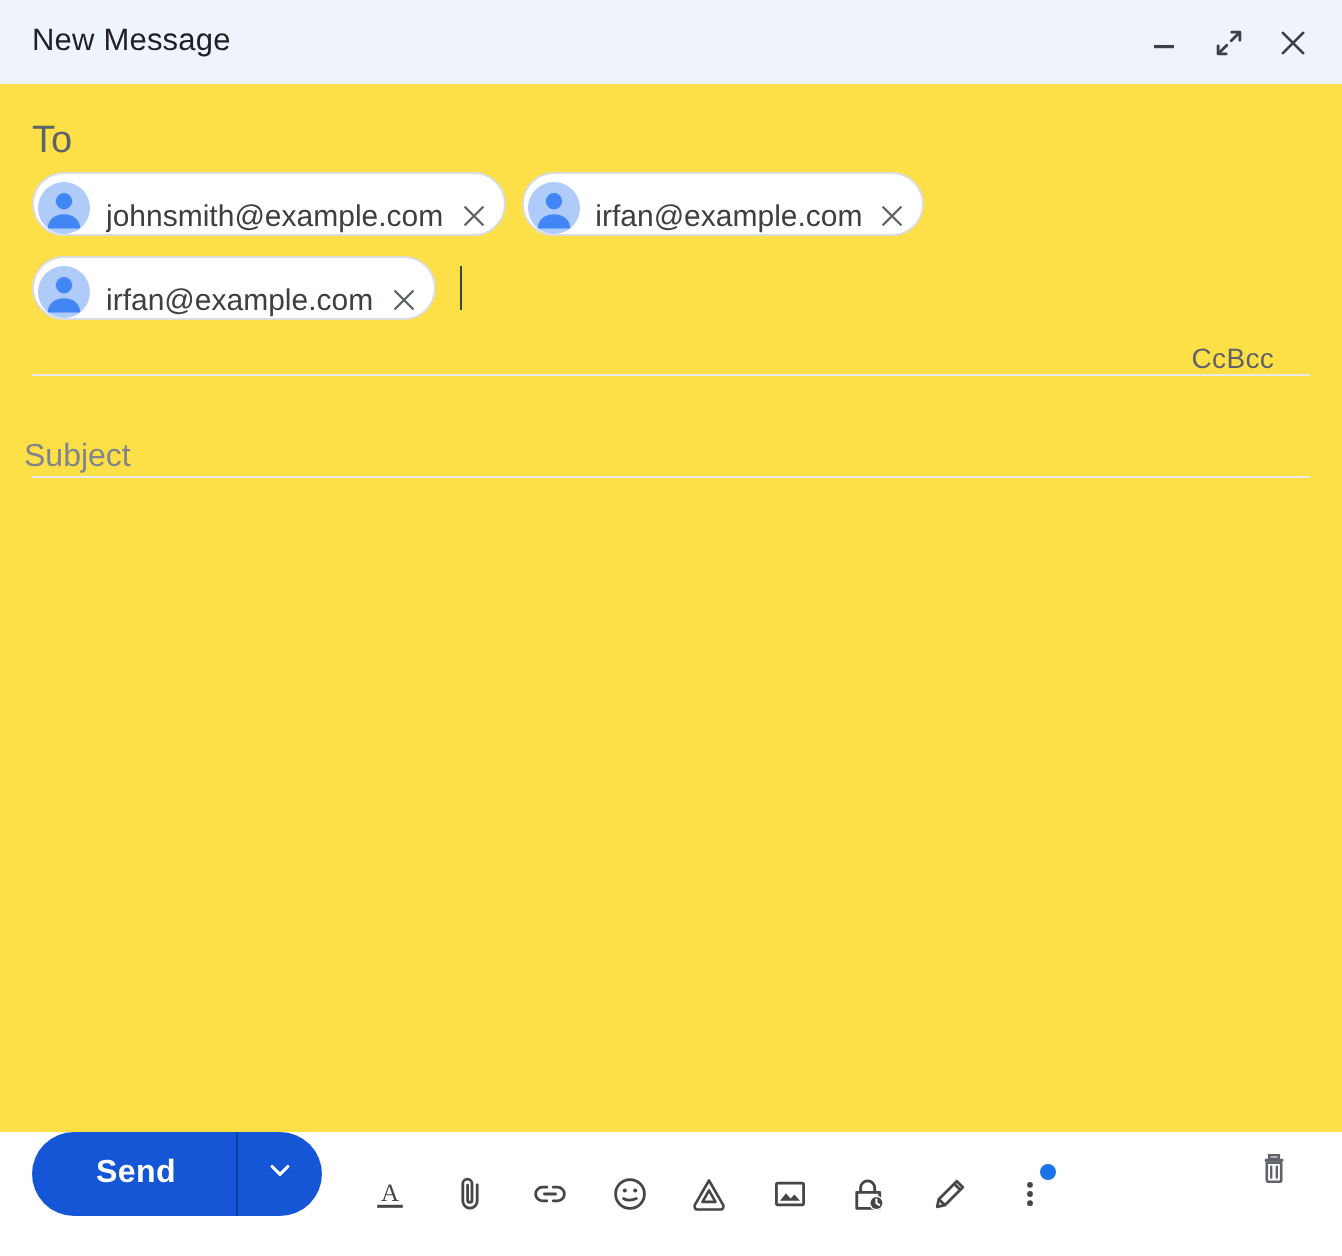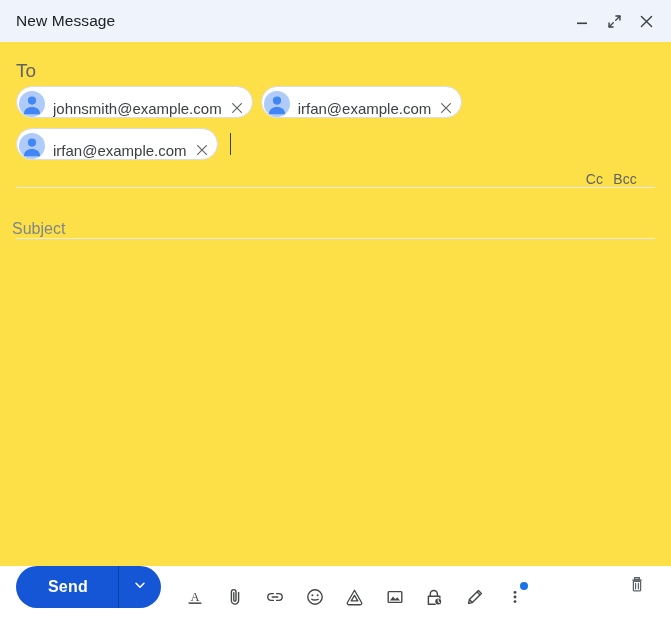--- a/index.html
+++ b/index.html
@@ -137,21 +137,20 @@
     margin: 5px 0 5px 4px;
     align-self: center;
     animation: blink 1.06s step-end infinite;
   }
   @keyframes blink { 50% { opacity: 0; } }
 
   .ccbcc-row {
     display: flex;
     justify-content: flex-end;
     align-items: center;
-    gap: 10px;
     padding: 6px 18px 0 0;
     height: 22px;
     box-sizing: border-box;
   }
   .ccbcc-link {
     font-size: 14px;
     color: #5f6368;
     cursor: pointer;
     letter-spacing: 0.15px;
   }

